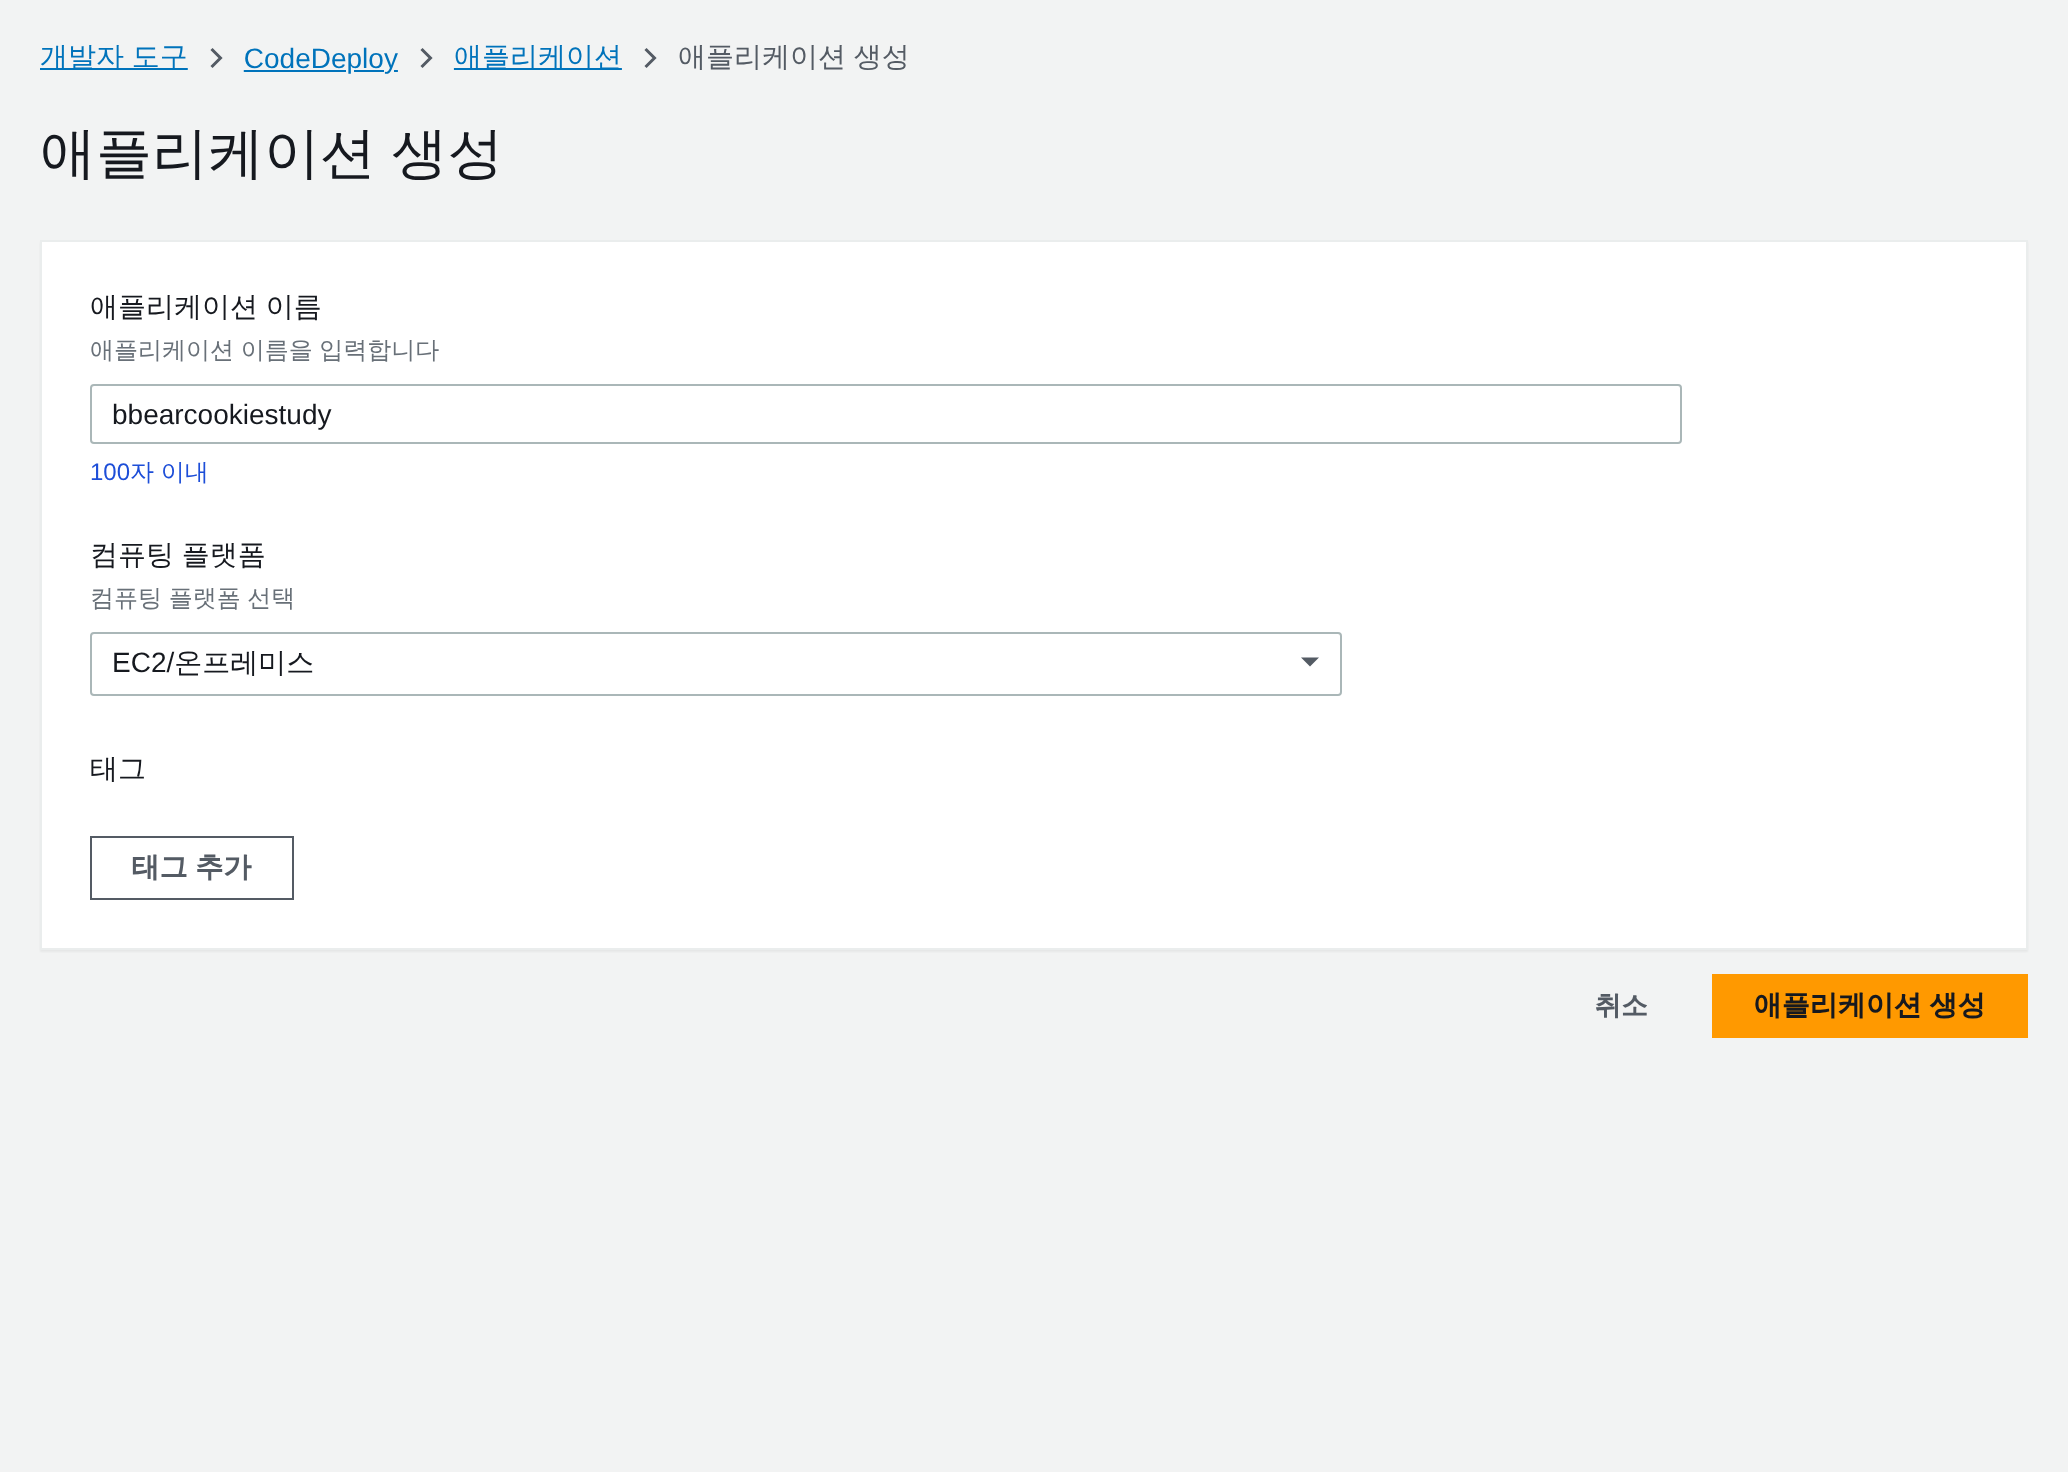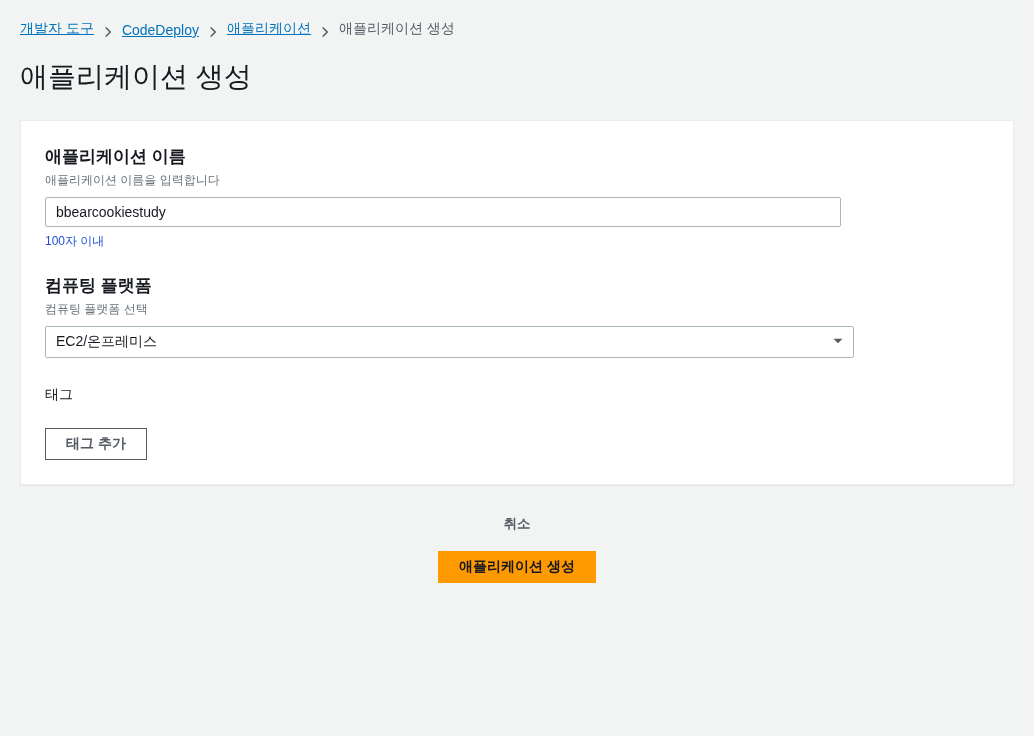--- a/index.html
+++ b/index.html
@@ -9,21 +9,21 @@
     }
     body {
       font-family: "Amazon Ember", "Helvetica Neue", Arial, sans-serif;
       background: #f2f3f3;
       color: #16191f;
       padding: 20px;
       font-size: 14px;
     }
     .breadcrumb {
       display: flex;
-      align-items: flex-end;
+      align-items: center;
       gap: 8px;
       margin-bottom: 20px;
     }
     .breadcrumb a {
       color: #0073bb;
       text-decoration: underline;
       cursor: pointer;
     }
     .breadcrumb .chevron {
       color: #545b64;
@@ -55,22 +55,22 @@
       color: #16191f;
     }
     .card-body {
       padding: 24px;
     }
     .form-group {
       margin-bottom: 24px;
     }
     .form-label {
       display: block;
-      font-size: 17px;
-      font-weight: 700;
+      font-size: 14px;
+      font-weight: 400;
       color: #16191f;
       margin-bottom: 4px;
     }
     .form-hint {
       font-size: 12px;
       color: #687078;
       margin-bottom: 8px;
     }
     .form-helper {
       font-size: 12px;
@@ -81,21 +81,21 @@
       width: 796px;
       max-width: 100%;
       padding: 6px 10px;
       font-size: 14px;
       border: 1px solid #aab7b8;
       border-radius: 2px;
       background: #fff;
       color: #16191f;
     }
     .form-select {
-      width: 809px;
+      width: 626px;
       max-width: 100%;
       position: relative;
     }
     .form-select-input {
       width: 100%;
       padding: 6px 30px 6px 10px;
       font-size: 14px;
       border: 1px solid #aab7b8;
       border-radius: 2px;
       background: #fff;
@@ -139,22 +139,21 @@
       color: #545b64;
       font-weight: 700;
       cursor: pointer;
       padding: 6px 20px;
     }
     .footer-actions {
       display: flex;
       justify-content: flex-end;
       align-items: center;
       gap: 12px;
-      margin-top: 24px;
-      flex-direction: column;
+      margin-top: 12px;
     }
   </style>
 </head>
 <body>
 
 <nav class="breadcrumb">
   <a>개발자 도구</a>
   <span class="chevron">
     <svg width="12" height="12" viewBox="0 0 16 16" fill="none" stroke="currentColor" stroke-width="2">
         <path d="M5 2 L11 8 L5 14"></path>

